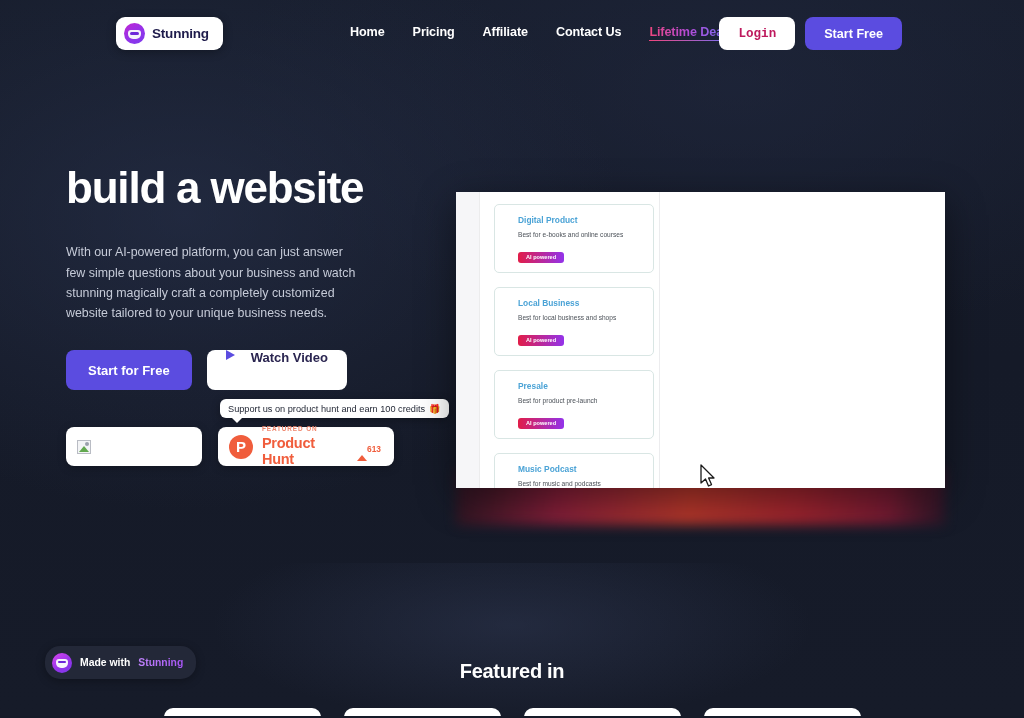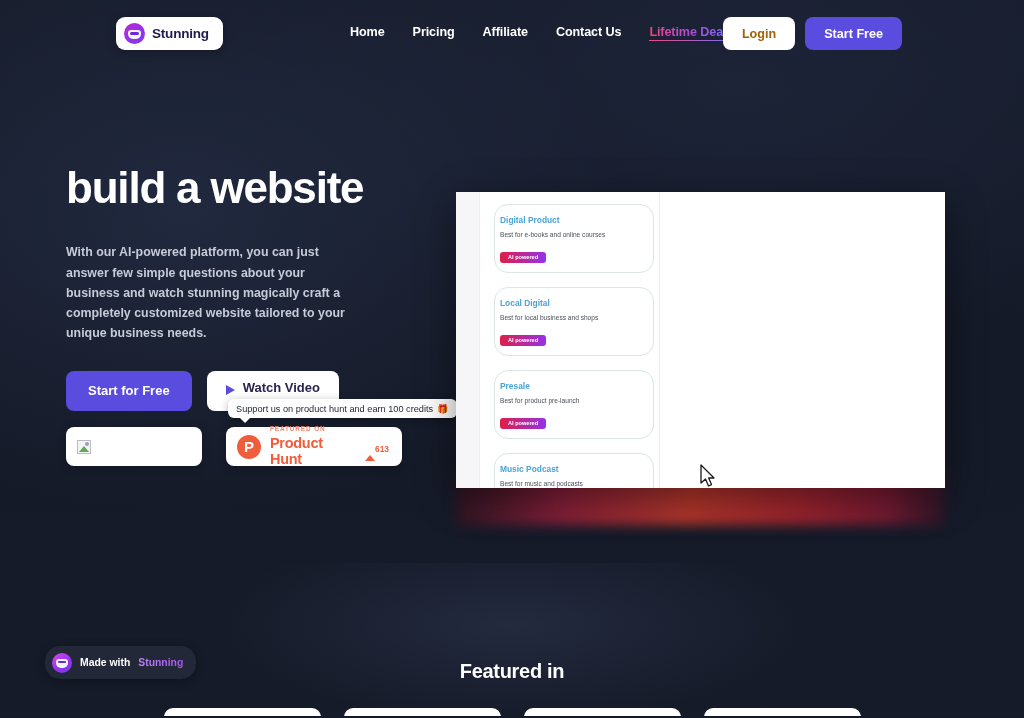--- a/index.html
+++ b/index.html
@@ -56,56 +56,56 @@
     -webkit-background-clip:text; background-clip:text; color:transparent;
     position:relative;
   }
   #nav .nav-link.deal::after {
     content:""; position:absolute; left:0; right:0; bottom:-2px; height:1px;
     background:linear-gradient(90deg,#f0467d 0%, #7b6df0 100%);
   }
   #auth { position:absolute; right:122px; top:17px; display:flex; gap:10px; align-items:center; }
   #auth .btn-login {
     height:33px; padding:0 19px; border:none; border-radius:8px;
-    background:#ffffff; color:#a16207; font-size:12.6px; font-weight:bold;
-    font-family:Liberation Sans, sans-serif; cursor:pointer;
+    background:#ffffff; color:#be185d; font-size:12.6px; font-weight:bold;
+    font-family:Liberation Mono, monospace; cursor:pointer;
   }
   #auth .btn-start {
     height:33px; padding:0 19px; border:none; border-radius:8px;
     background:#5b4ce0; color:#ffffff; font-size:12.6px; font-weight:bold;
     font-family:inherit; cursor:pointer;
   }
   
   #hero-left { position:absolute; left:66px; top:108px; width:380px; }
   #hero-title {
     font-size:44px; line-height:1.21; font-weight:bold; color:#ffffff;
     letter-spacing:-1.2px;
   }
   #hero-sub {
     margin-top:28px; width:292px;
-    font-size:12.4px; line-height:1.63; color:#c6cbd8;font-weight:bold;
+    font-size:12.4px; line-height:1.63; color:#c6cbd8;
   }
   #hero-ctas { margin-top:27px; display:flex; gap:15px; align-items:center; }
   .btn-start-free {
     height:40px; padding:8px 22px; border:none; border-radius:8px;
     background:#5b4ce0; color:#ffffff; font-size:13px; font-weight:bold;
     font-family:inherit; cursor:pointer;
   }
   .btn-watch {
-    height:40px; padding:16px 19px; border:none; border-radius:8px;
+    height:40px; padding:0 19px; border:none; border-radius:8px;
     background:#ffffff; color:#2a2550; font-size:13px; font-weight:bold;
     font-family:inherit; cursor:pointer;
-    display:flex; align-items:flex-end; gap:8px;
+    display:flex; align-items:flex-start; gap:16px;
   }
   .play-tri {
     width:0; height:0; border-left:9px solid #5b4ce0;
     border-top:5.5px solid transparent; border-bottom:5.5px solid transparent;
   }
   
-  #badges { position:absolute; left:66px; top:427px; display:flex; gap:24px; align-items:flex-start;border-radius:8px; }
+  #badges { position:absolute; left:66px; top:427px; display:flex; gap:16px; align-items:flex-start;border-radius:8px; }
   #img-placeholder-box {
     width:136px; height:39px; background:#ffffff; border-radius:8px;
     display:flex; align-items:center; padding-left:11px;
     box-shadow:0 2px 8px rgba(0,0,0,0.25);
   }
   .broken-img {
     width:14px; height:14px; position:relative;
     border:1px solid #b9bcc4; background:#f3f4f6;
   }
   .broken-img::before {
@@ -166,22 +166,22 @@
     position:absolute; left:456px; top:192px; width:489px; height:296px;
     background:#ffffff; overflow:hidden;
     box-shadow:0 10px 36px rgba(0,0,0,0.45);
   }
   #demo-sidebar {
     position:absolute; left:0; top:0; width:24px; height:100%;
     background:#f6f6f8; border-right:1px solid #ececed;
   }
   #demo-cards { position:absolute; left:38px; top:12px; width:160px; }
   .demo-card {
-    background:#ffffff; border:1px solid #d9e6e4; border-radius:14px;
-    padding:10px 5px 9px; margin-bottom:14px;
+    background:#ffffff; border:1px solid #d9e6e4; border-radius:5px;
+    padding:10px 23px 9px; margin-bottom:14px;
   }
   .demo-card .dc-title {
     font-size:8.4px; font-weight:bold; color:#4ba3d6; margin-bottom:6px;
   }
   .demo-card .dc-desc { font-size:6.6px; color:#4b5158; margin-bottom:7px; }
   .demo-card .dc-pill {
     display:inline-block; padding:2.5px 8px; border-radius:3px;
     background:linear-gradient(90deg,#e11d48 0%, #9333ea 100%);
     color:#ffffff; font-size:5.6px; font-weight:bold;
   }
@@ -312,21 +312,21 @@
   <div id="demo">
     <div id="demo-sidebar"></div>
     <div id="demo-divider"></div>
     <div id="demo-cards">
       <div class="demo-card">
         <div class="dc-title">Digital Product</div>
         <div class="dc-desc">Best for e-books and online courses</div>
         <span class="dc-pill">AI powered</span>
       </div>
       <div class="demo-card">
-        <div class="dc-title">Local Digital</div>
+        <div class="dc-title">Local Business</div>
         <div class="dc-desc">Best for local business and shops</div>
         <span class="dc-pill">AI powered</span>
       </div>
       <div class="demo-card">
         <div class="dc-title">Presale</div>
         <div class="dc-desc">Best for product pre-launch</div>
         <span class="dc-pill">AI powered</span>
       </div>
       <div class="demo-card">
         <div class="dc-title">Music Podcast</div>

